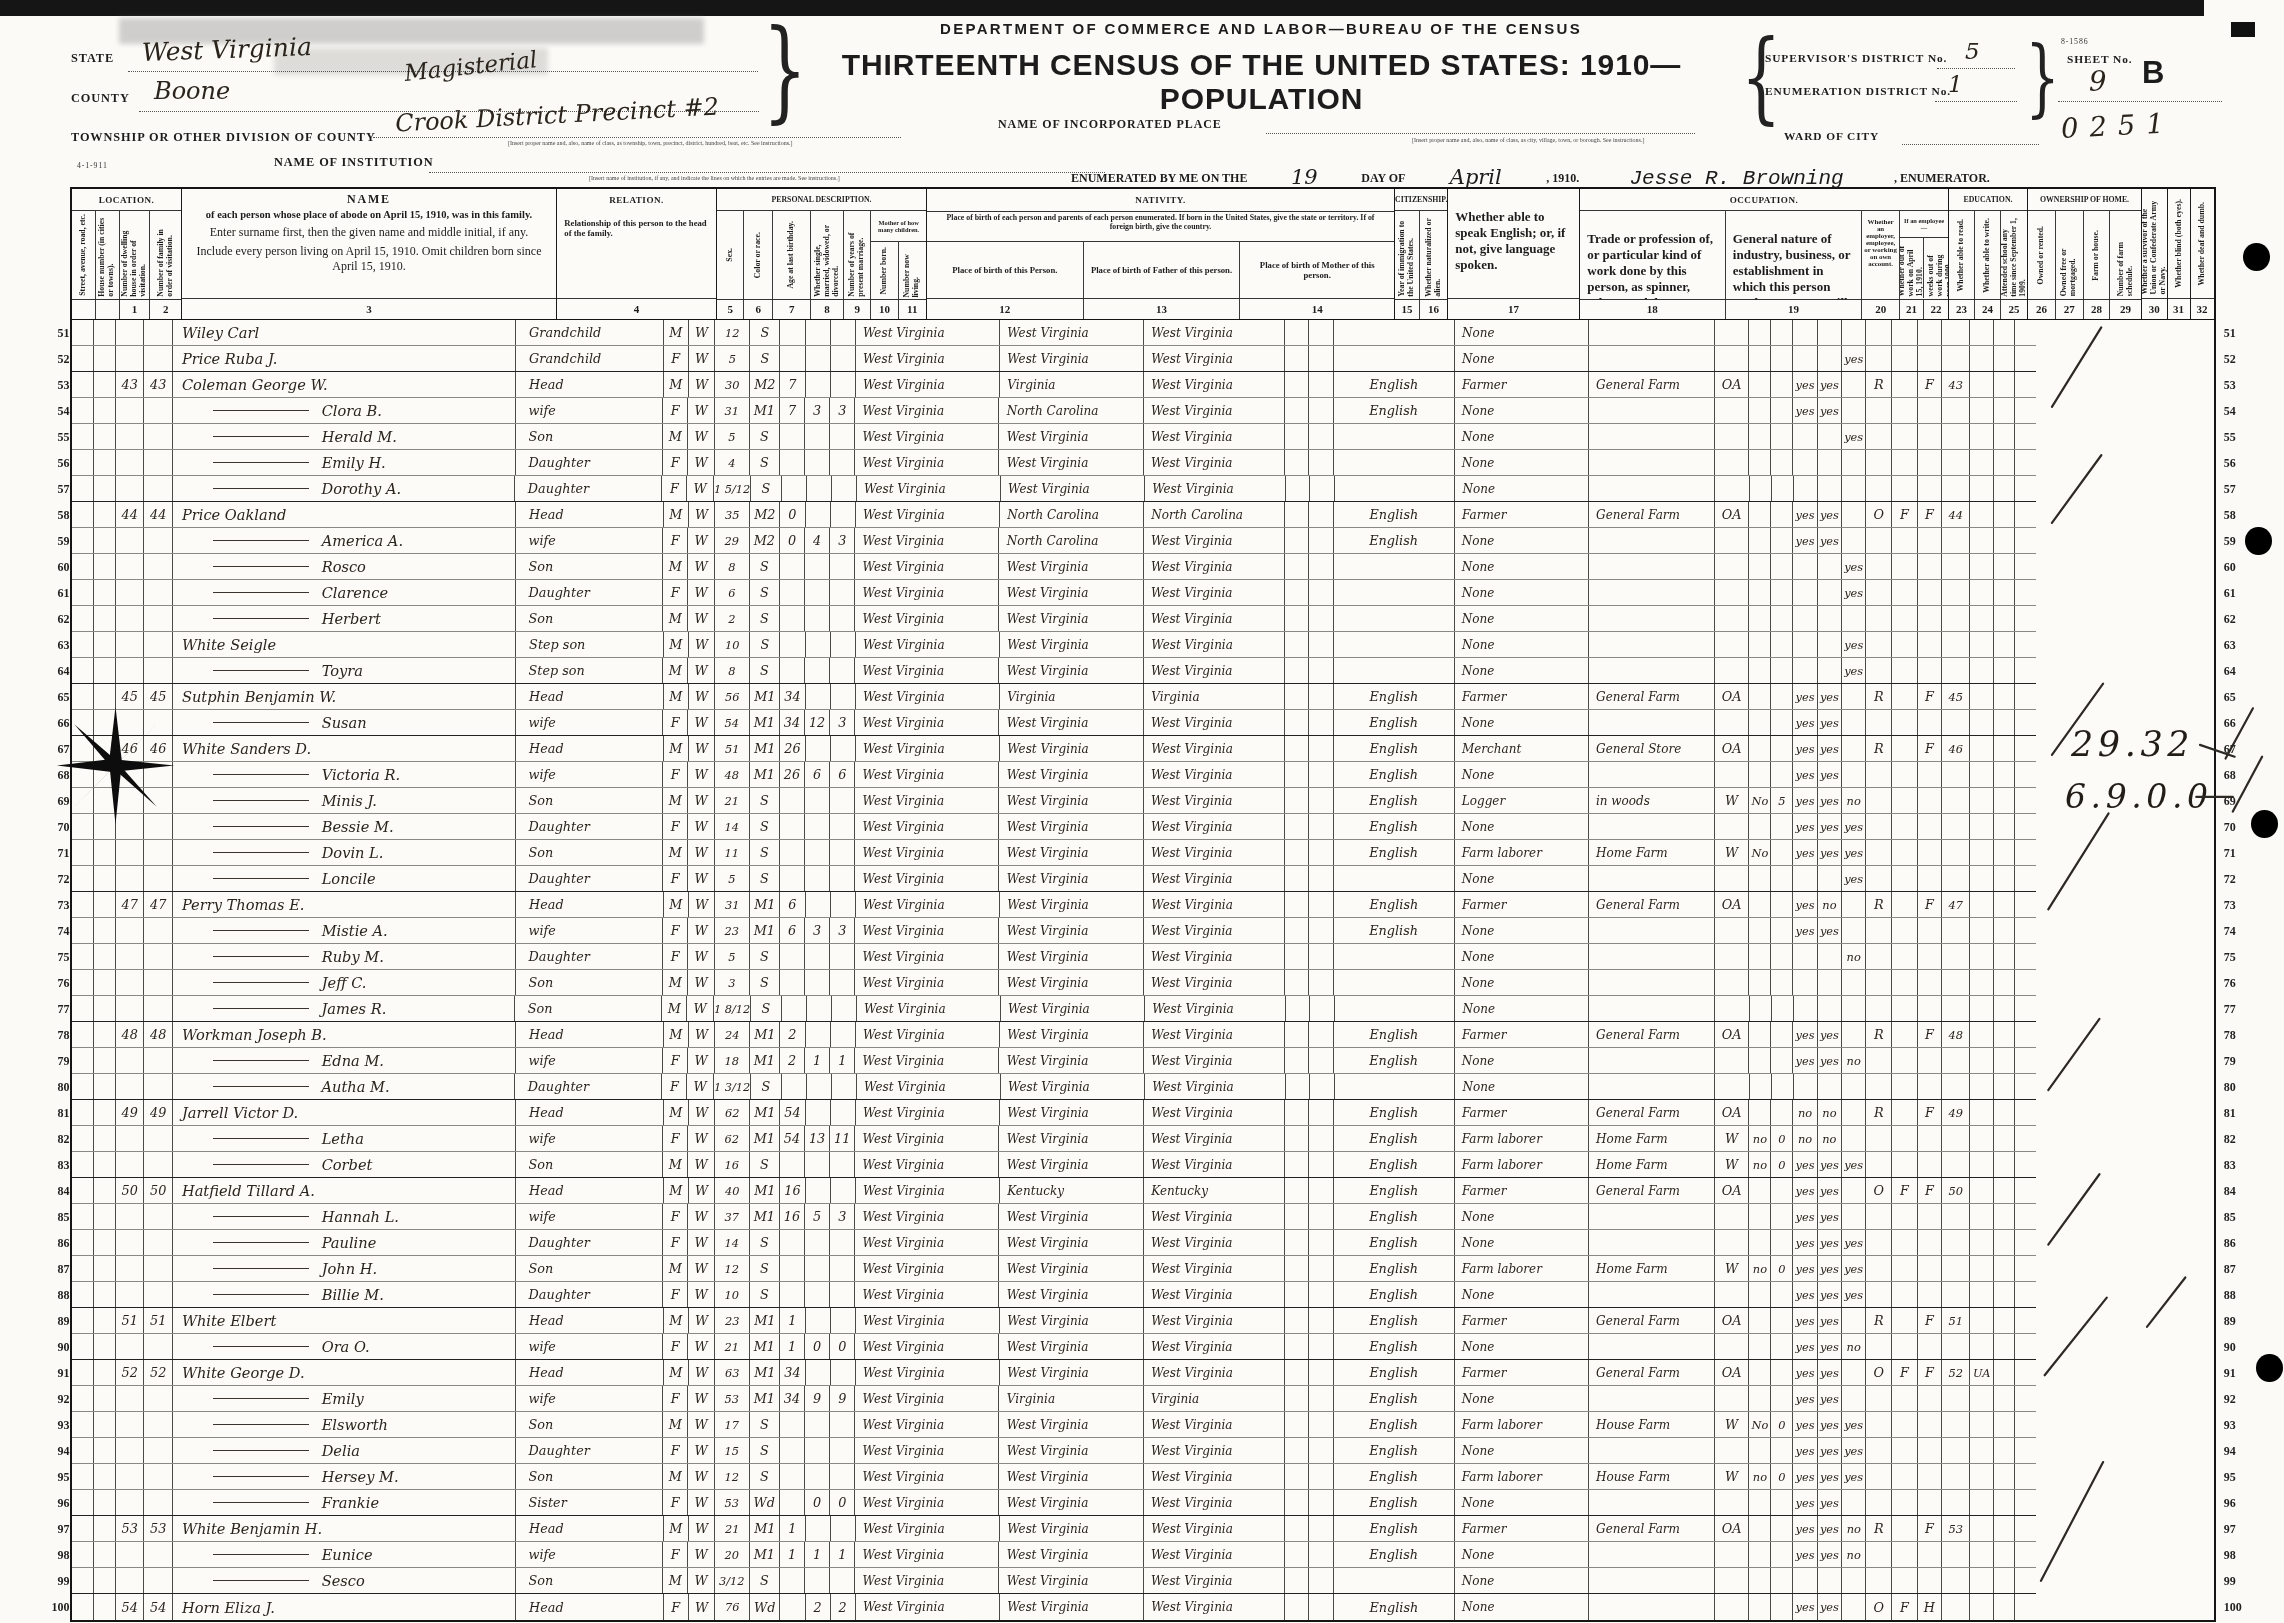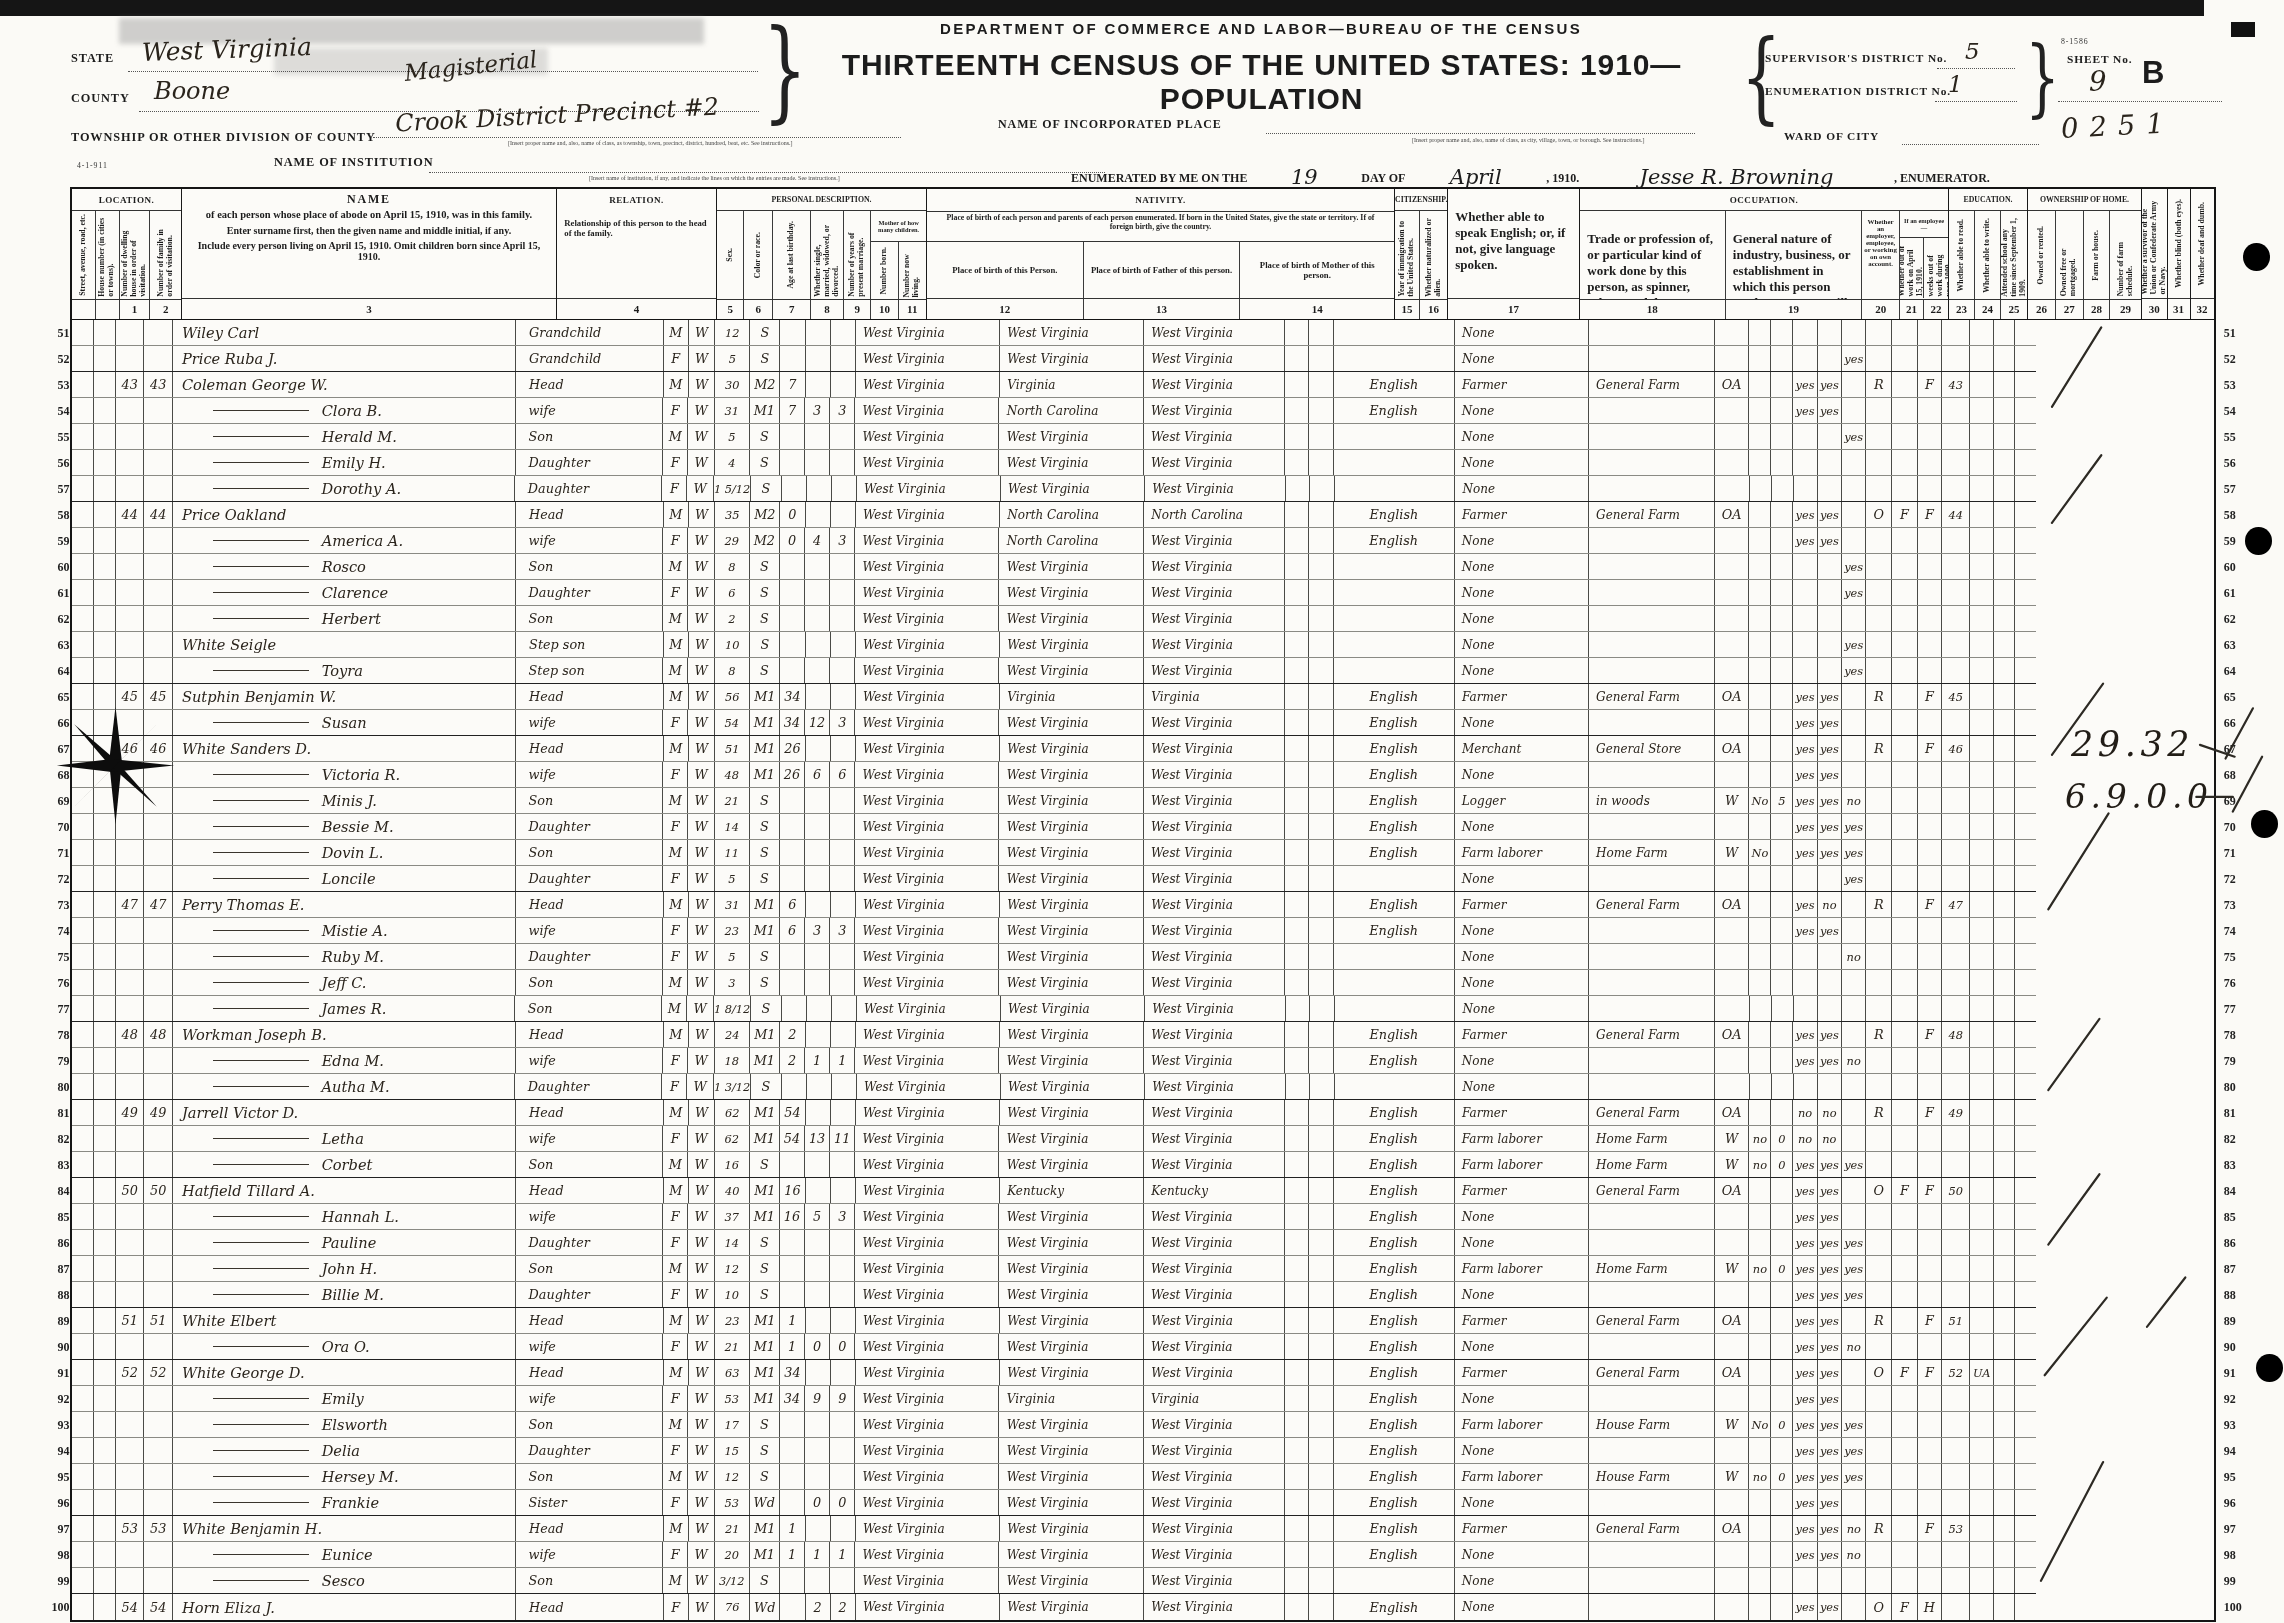--- a/index.html
+++ b/index.html
@@ -49,21 +49,21 @@
   .hc.last{border-right:none;}
   .hc.num{font-size:11px;}
   .vt{writing-mode:vertical-rl;transform:rotate(180deg);font-size:7.8px;font-weight:bold;
       line-height:1.15;max-height:94%;text-align:left;}
   .desc{font-size:8.7px;font-weight:bold;text-align:center;padding:2.7px 5.5px;box-sizing:border-box;
         align-self:stretch;display:flex;align-items:center;justify-content:center;}
   .tall{height:110px;box-sizing:border-box;overflow:hidden;}
   .namehd{padding:1.8px 9.1px;text-align:center;}
   .namehd .gh2{font-weight:bold;font-size:12px;letter-spacing:1.8px;margin:0.9px 0 2.7px;}
   .namehd .nd1{font-size:10.5px;font-weight:bold;margin:0 0 4.6px;}
-  .namehd .nd2{font-size:10px;font-weight:bold;margin:0 0 3.7px;}
+  .namehd .nd2{font-size:12px;font-weight:normal;margin:0 0 3.7px;}
   .relhd{padding:24px 7.3px 0;font-size:8.7px;font-weight:bold;text-align:left;}
   .c17hd,.c18hd,.c19hd{padding:20px 7.3px 0;font-size:13px;font-weight:bold;text-align:left;}
   .c20hd{padding:7.3px 1.8px 0;font-size:6.9px;font-weight:bold;text-align:center;}
   
   .tbody{width:1964px;}
   .brow{display:flex;height:26px;border-bottom:0.9px solid #8a8a84;box-sizing:border-box;}
   .brow.fam{border-bottom:1.6px solid #222;}
   .brow:last-child{border-bottom:none;}
   .c{box-sizing:border-box;border-right:0.9px solid #4a4a46;overflow:visible;white-space:nowrap;
      display:flex;align-items:center;}
@@ -139,21 +139,21 @@
   <div class="plabel" style="left:998px;top:117px;font-size:12px;">NAME OF INCORPORATED PLACE</div>
   <div class="dotline" style="left:1266px;top:133px;width:429px;"></div>
   <div class="tiny" style="left:1412px;top:137px;">[Insert proper name and, also, name of class, as city, village, town, or borough.   See instructions.]</div>
 
   <div class="eline">
     <span>ENUMERATED BY ME ON THE</span>
     <span class="hws" style="min-width:101px;">19</span>
     <span>DAY OF</span>
     <span class="hws" style="min-width:128px;">April</span>
     <span>, 1910.</span>
-    <span class="hws" style="min-width:302px;">Jesse R. Browning</span>
+    <span class="hws" style="min-width:302px;font-family:Liberation Mono, monospace;">Jesse R. Browning</span>
     <span>, ENUMERATOR.</span>
   </div>
 
   <div class="brace" style="left:1736px;top:31px;font-size:79px;">{</div>
   <div class="plabel" style="left:1765px;top:52px;font-size:11.4px;">SUPERVISOR'S DISTRICT No.</div>
   <div class="hwx" style="left:1965px;top:38px;font-size:23px;">5</div>
   <div class="dotline" style="left:1937px;top:68px;width:78px;"></div>
   <div class="plabel" style="left:1765px;top:85px;font-size:11.4px;">ENUMERATION DISTRICT No.</div>
   <div class="hwx" style="left:1948px;top:71px;font-size:23px;">1</div>
   <div class="dotline" style="left:1935px;top:101px;width:82px;"></div>

